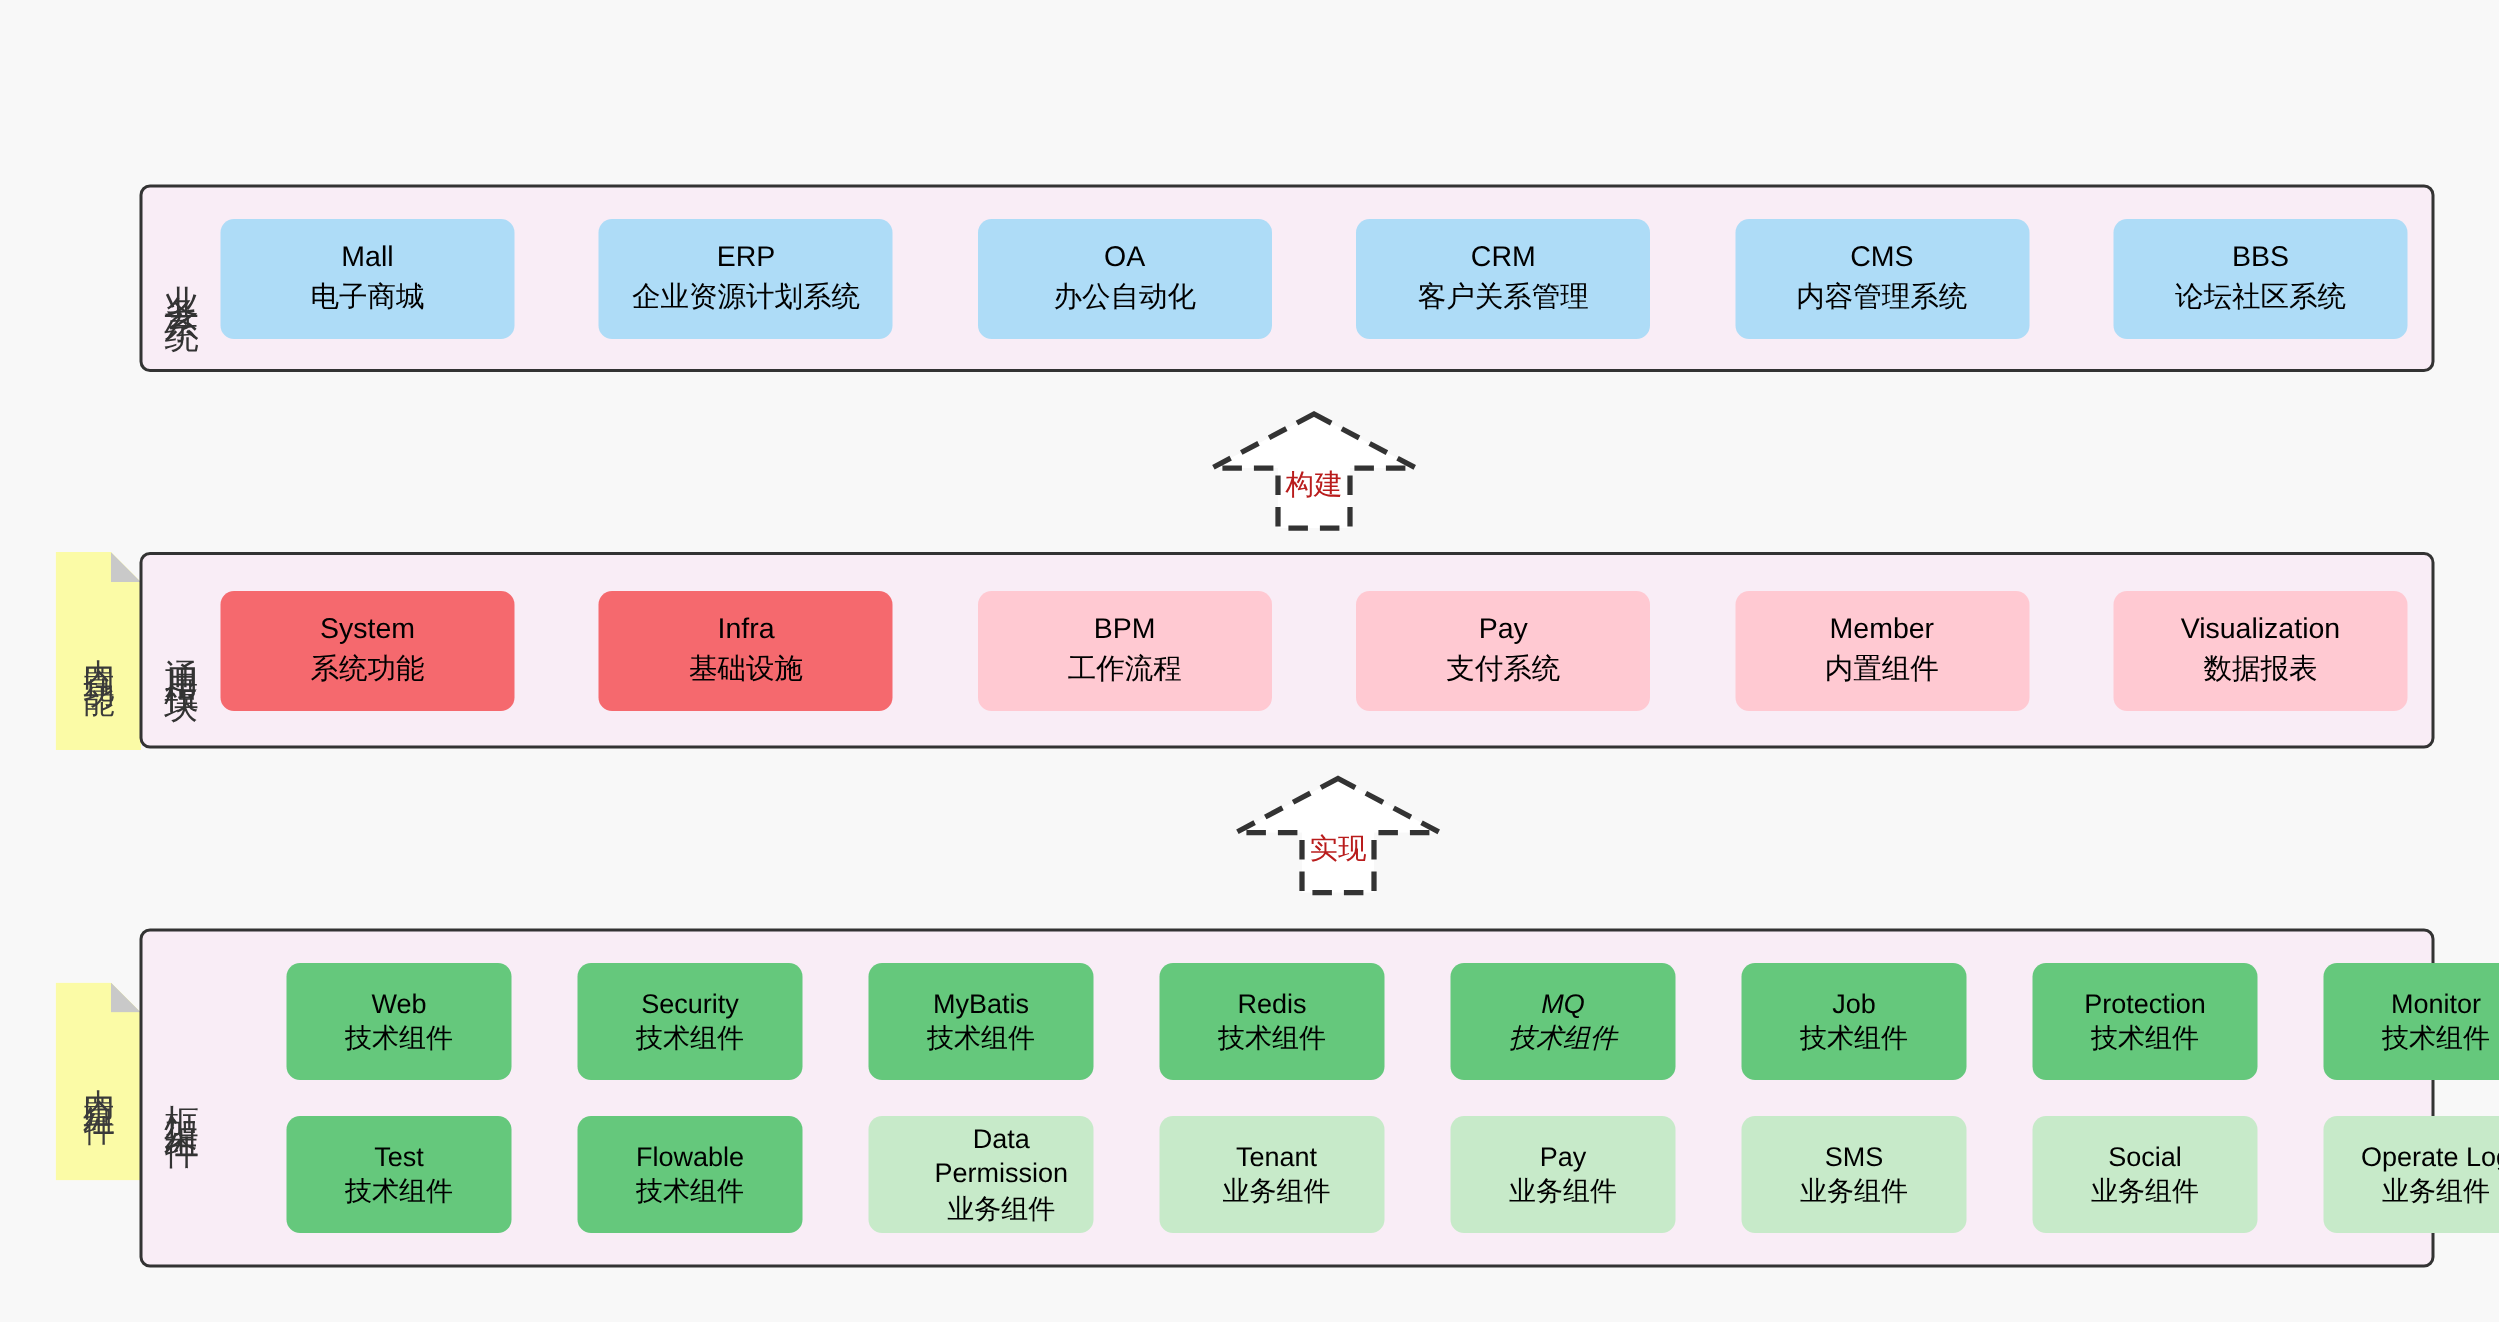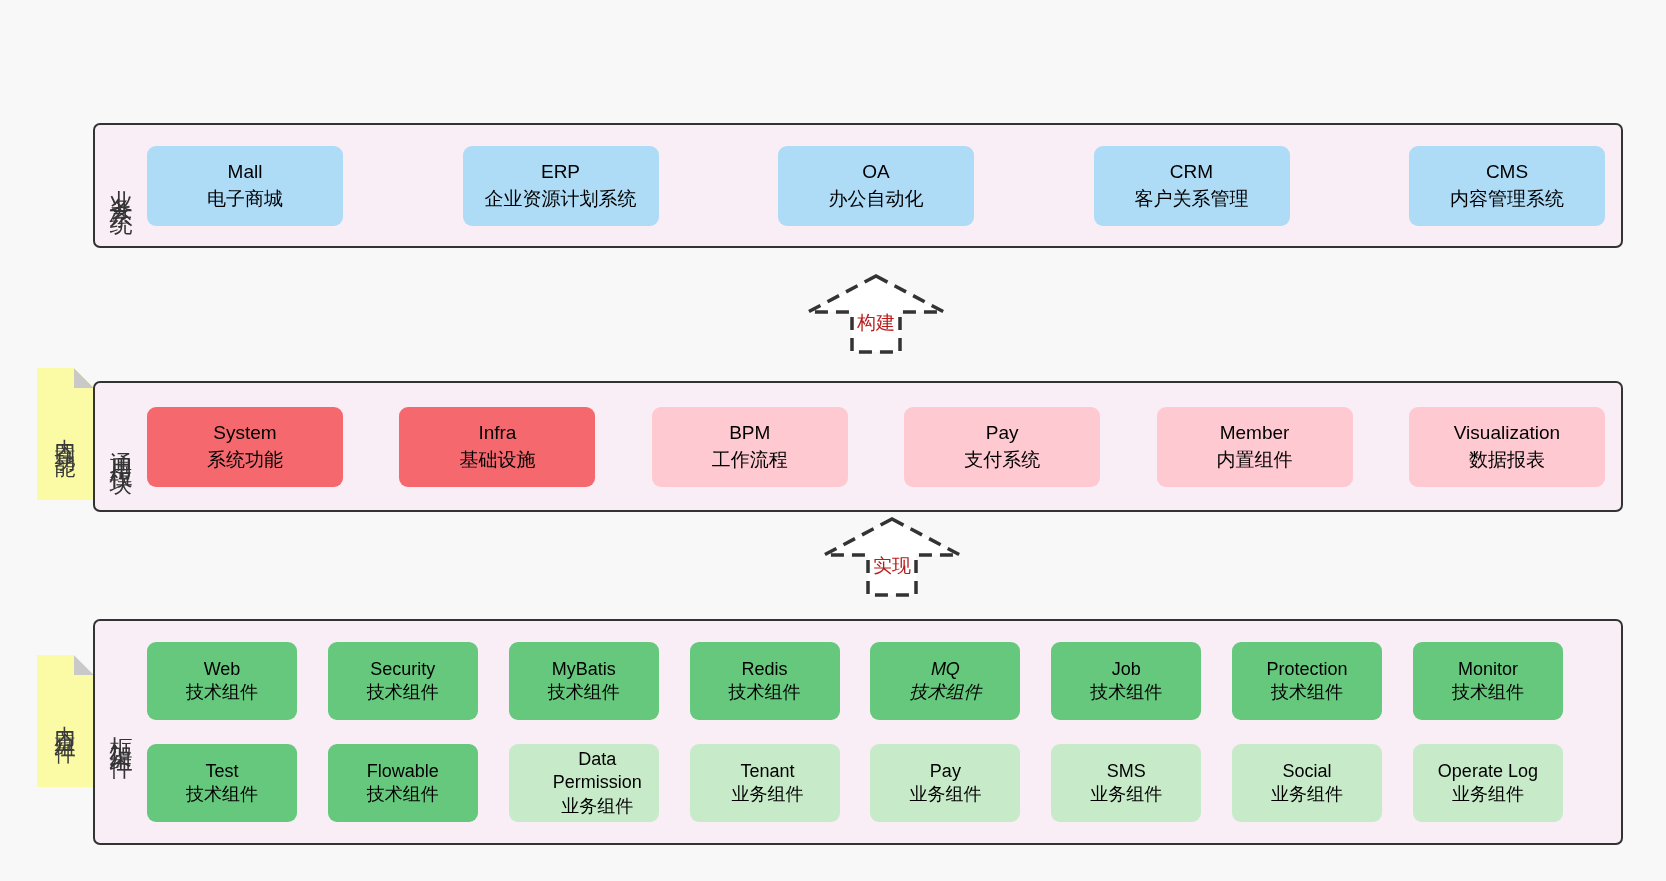--- a/index.html
+++ b/index.html
@@ -10,37 +10,37 @@
     color:var(--text,#333);
   }
   .panel{
     position:absolute;left:93px;width:1530px;box-sizing:border-box;
     background:var(--panel-bg,#f9edf6);
     border:2px solid var(--panel-border,#333);
     border-radius:7px;
     display:flex;align-items:center;z-index:1;
   }
   #panel-business{top:123px;height:125px;}
-  #panel-modules{top:381px;height:131px;}
+  #panel-modules{top:368px;height:131px;}
   #panel-framework{top:619px;height:226px;}
   .panel-title{flex:0 0 52px;display:flex;align-items:center;justify-content:center;}
   .panel-title span{
     writing-mode:vertical-lr;text-orientation:upright;
     font-size:23px;letter-spacing:7px;line-height:1;color:#333;
   }
   .boxes-col{flex:1;display:flex;flex-direction:column;gap:24px;}
   .box-row{display:flex;justify-content:space-between;padding-right:16px;}
   #panel-framework .box-row{padding-right:58px;}
   .box{
     width:196px;height:80px;border-radius:9px;
     display:flex;flex-direction:column;justify-content:center;align-items:center;
     text-align:center;font-size:19px;line-height:1.38;color:#000000;
     box-sizing:border-box;padding:0 8px;
   }
-  #panel-framework .box{width:150px;height:78px;font-size:18px;line-height:1.28;padding:0 13px;}
+  #panel-framework .box{width:150px;height:78px;font-size:18px;line-height:1.28;padding:0 13px;margin-left:44px;}
   .note{
     position:absolute;width:57px;z-index:0;
     background:var(--yellow-note,#fbfba6);
     clip-path:polygon(0 0,calc(100% - 20px) 0,100% 20px,100% 100%,0 100%);
     display:flex;align-items:center;justify-content:center;
   }
   #note-modules{left:37px;top:368px;height:132px;}
   #note-framework{left:37px;top:655px;height:132px;}
   .note span{
     writing-mode:vertical-lr;text-orientation:upright;
@@ -82,20 +82,24 @@
         <div>办公自动化</div>
       </div>
       <div class="box" style="background: rgb(174, 220, 247);">
         <div>CRM</div>
         <div>客户关系管理</div>
       </div>
       <div class="box" style="background: rgb(174, 220, 247);">
         <div>CMS</div>
         <div>内容管理系统</div>
       </div>
+      <div class="box" style="background: rgb(174, 220, 247);">
+        <div>BBS</div>
+        <div>论坛社区系统</div>
+      </div>
     </div>
   </div>
 </div>
 
 <div class="arrow" id="arrow-build">
   <svg viewBox="0 0 144 84" width="144" height="84">
     <polygon points="72,4 140,40 96,40 96,80 48,80 48,40 4,40" fill="#ffffff" stroke="#333333" stroke-width="3.5" stroke-dasharray="13,8"></polygon>
   </svg>
   <div class="arrow-label">构建</div>
 </div>

